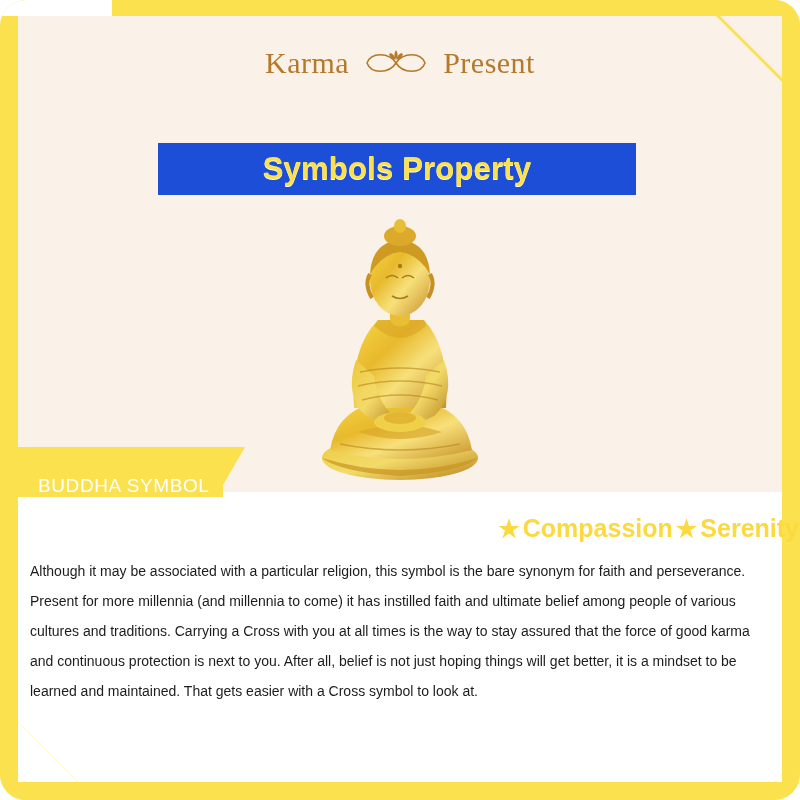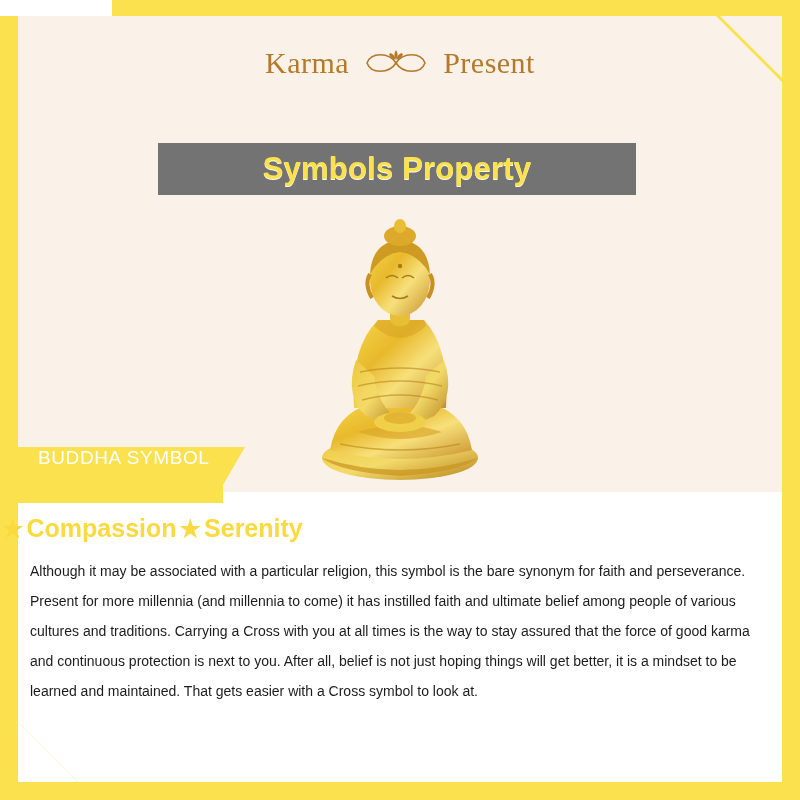--- a/index.html
+++ b/index.html
@@ -13,20 +13,21 @@
     background: #ffffff;
     overflow: hidden;
   }
 
   .page {
     position: relative;
     width: 800px;
     height: 800px;
     background: #faf1e8;
     overflow: hidden;
+    border-radius: 26px;
   }
 
   
   .frame-top {
     position: absolute;
     top: 0; left: 0;
     width: 800px; height: 16px;
     background: #fbe14d;
   }
   .frame-top-white {
@@ -118,21 +119,21 @@
   }
   .brand-mark svg { display: block; }
 
   
   .title-band {
     position: absolute;
     left: 158px;
     top: 143px;
     width: 478px;
     height: 52px;
-    background: #737373;
+    background: #1d4ed8;
     display: flex;
     align-items: center;
     justify-content: center;
   }
   .title-band .title-text {
     color: #fbe14d;
     font-size: 31px;
     font-weight: bold;
     letter-spacing: 0.2px;
     text-shadow: 0 1px 0 #ffffff;
@@ -146,24 +147,24 @@
     width: 200px;
     height: 290px;
   }
   .illustration svg { display: block; }
 
   
   .ribbon {
     position: absolute;
     left: 0;
     top: 447px;
-    height: 56px;
+    height: 50px;
     background: #fbe14d;
     display: flex;
-    align-items: flex-start;
+    align-items: flex-end;
     padding-left: 38px;
     padding-right: 14px;
   }
   .ribbon-label {
     color: #ffffff;
     font-size: 19px;
     letter-spacing: 0.6px;
   }
   .ribbon-tail {
     position: absolute;
@@ -173,21 +174,21 @@
     border-top: 38px solid #fbe14d;
     border-right: 22px solid transparent;
   }
 
   
   .attributes {
     position: absolute;
     left: 0;
     top: 514px;
     width: 800px;
-    text-align: left;
+    text-align: right;
     color: #fbd93f;
     font-size: 25px;
     font-weight: bold;
   }
   .attributes .star {
     color: #fbd93f;
     font-size: 24px;
     margin: 0 2px;
   }
   .attributes .attr {

